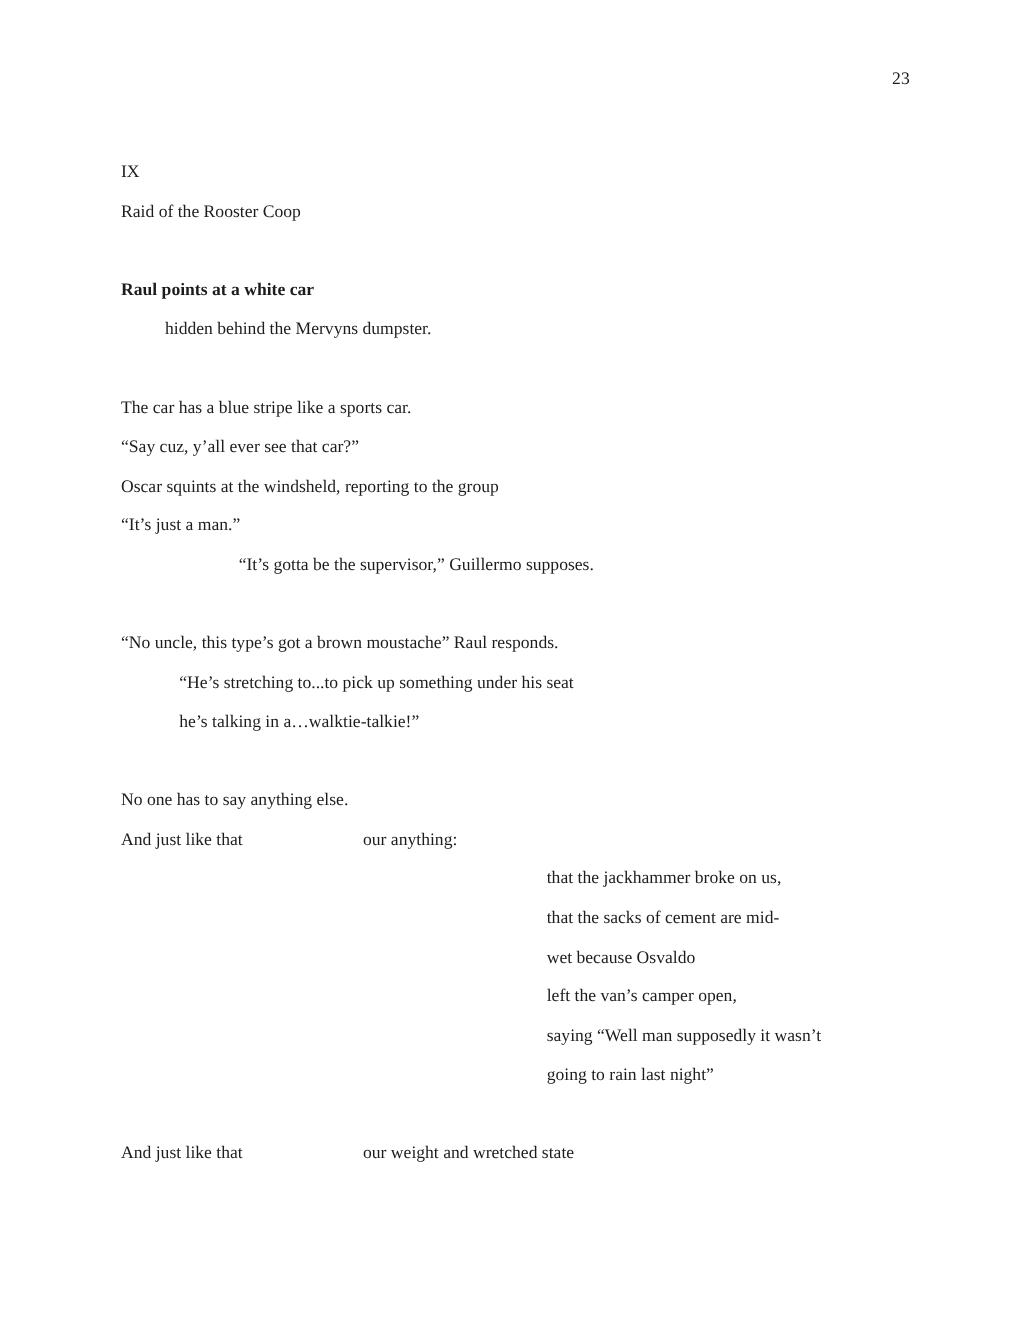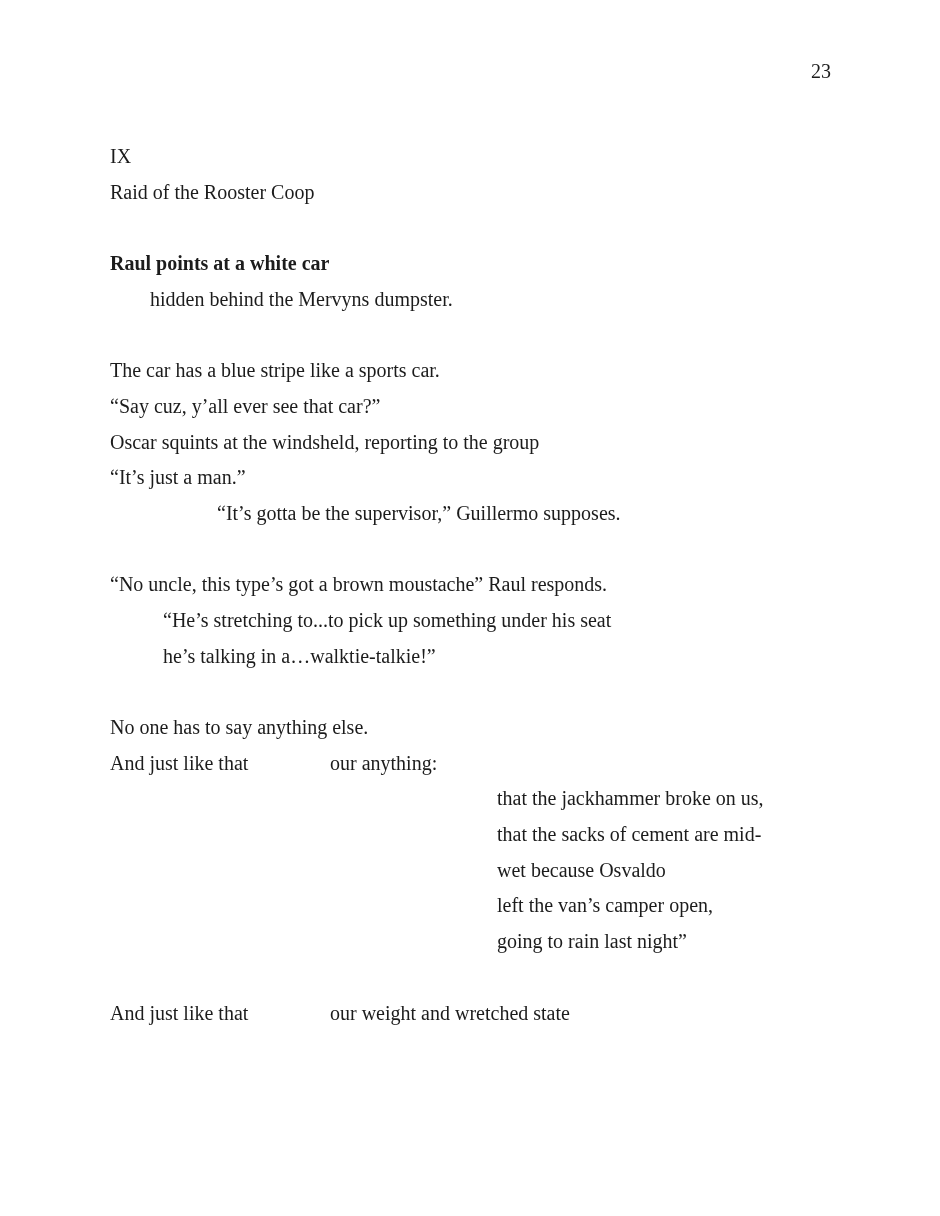--- a/index.html
+++ b/index.html
@@ -6,21 +6,21 @@
     margin: 0;
     padding: 0;
     background: #ffffff;
   }
   .page {
     position: relative;
     width: 940px;
     height: 1216px;
     background: #ffffff;
     font-family: "Liberation Serif", serif;
-    font-size: 20px;
+    font-size: 16px;
     color: #1c1c1c;
     overflow: hidden;
   }
   .page-number {
     position: absolute;
     left: 811px;
     top: 54px;
     height: 35.7px;
     line-height: 35.7px;
   }
@@ -68,18 +68,19 @@
         <div class="line"><span class="seg" style="left: 0px;">“No uncle, this type’s got a brown moustache” Raul responds.</span></div>
         <div class="line"><span class="seg" style="left: 53px;">“He’s stretching to...to pick up something under his seat</span></div>
         <div class="line"><span class="seg" style="left: 53px;">he’s talking in a…walktie-talkie!”</span></div>
         <div class="line"></div>
         <div class="line"><span class="seg" style="left: 0px;">No one has to say anything else.</span></div>
         <div class="line"><span class="seg" style="left: 0px;">And just like that</span><span class="seg" style="left: 220px;">our anything:</span></div>
         <div class="line"><span class="seg" style="left: 387px;">that the jackhammer broke on us,</span></div>
         <div class="line"><span class="seg" style="left: 387px;">that the sacks of cement are mid-</span></div>
         <div class="line"><span class="seg" style="left: 387px;">wet because Osvaldo</span></div>
         <div class="line"><span class="seg" style="left: 387px;">left the van’s camper open,</span></div>
+        <div class="line"><span class="seg" style="left: 387px;">saying “Well man supposedly it wasn’t</span></div>
         <div class="line"><span class="seg" style="left: 387px;">going to rain last night”</span></div>
         <div class="line"></div>
         <div class="line"><span class="seg" style="left: 0px;">And just like that</span><span class="seg" style="left: 220px;">our weight and wretched state</span></div>
       </div>
   </div>
 </div>
 
 </body></html>

